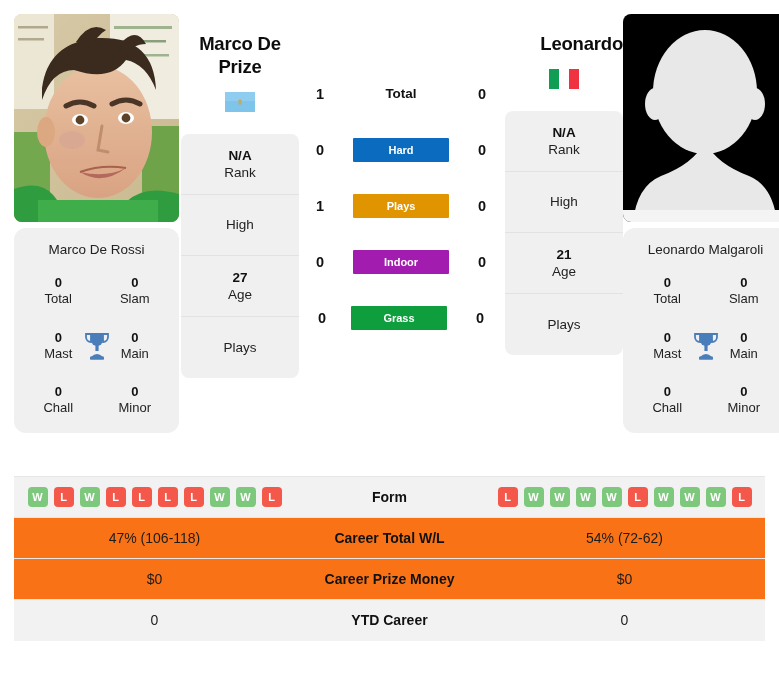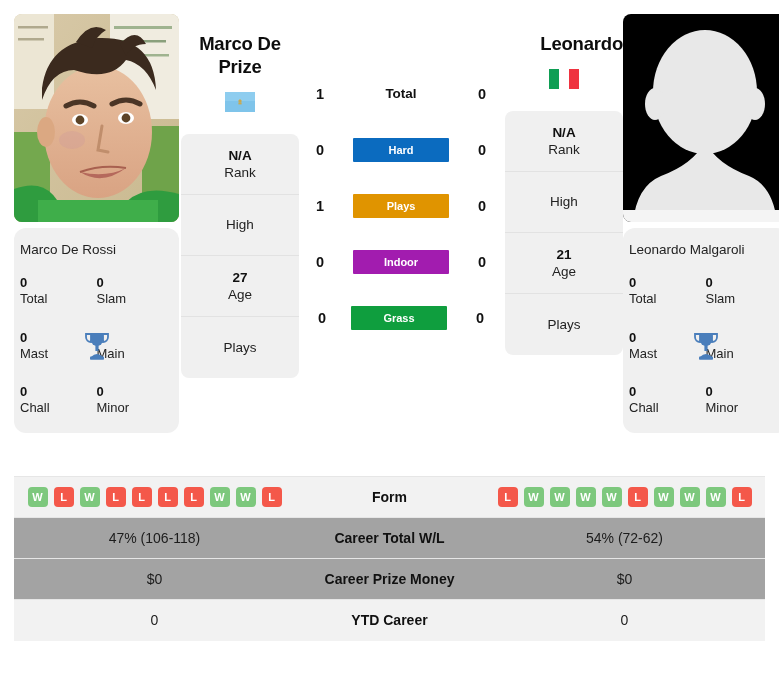--- a/index.html
+++ b/index.html
@@ -34,20 +34,21 @@
     position: relative;
   }
   .photo-box svg { display: block; width: 100%; height: 100%; }
 
   .stats-card {
     width: 165px;
     margin-top: 6px;
     background: #f0f0f0;
     border-radius: 12px;
     padding: 14px 6px 16px 6px;
+    text-align: center;
   }
   .stats-card .pname {
     font-size: 13.5px;
     color: #222;
     margin-bottom: 18px;
     white-space: nowrap;
   }
   .trophy-grid {
     position: relative;
     display: grid;
@@ -148,21 +149,21 @@
 
   
   .cmp-table {
     width: 751px;
     margin: 6px 14px 0 14px;
     border-collapse: collapse;
     table-layout: fixed;
   }
   .cmp-table tr { border-top: 1px solid #e6e6e6; }
   .cmp-table tr.odd { background: #f2f2f2; }
-  .cmp-table tr.even { background: #a3a3a3; }
+  .cmp-table tr.even { background: #f97316; }
   .cmp-table td {
     padding: 0;
     height: 41px;
     vertical-align: middle;
     font-size: 14px;
     color: #1c1c1c;
   }
   td.left-val  { width: 281px; text-align: center; }
   td.mid-label { width: 189px; text-align: center; font-weight: bold; color: #111; }
   td.right-val { width: 281px; text-align: center; }

